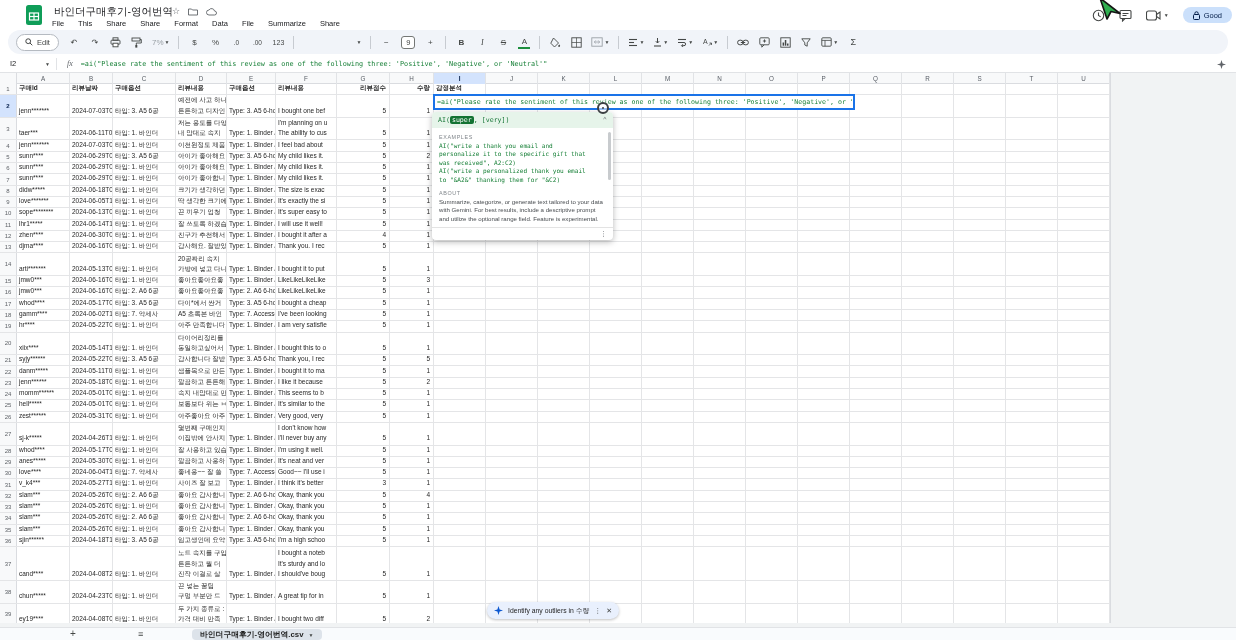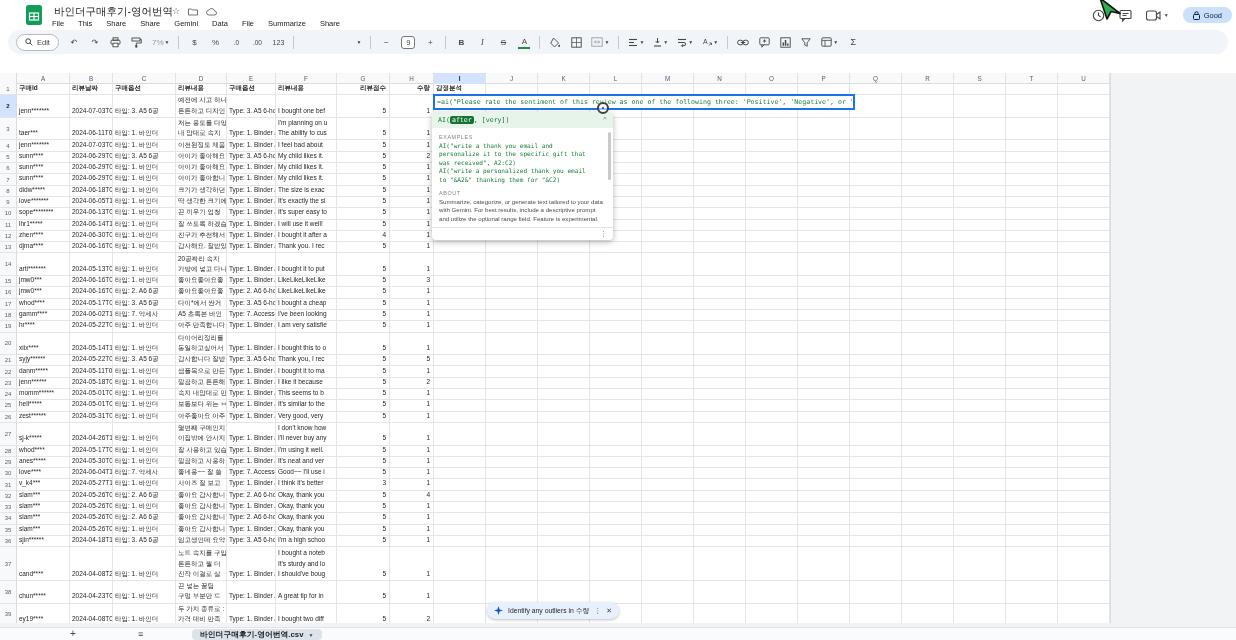--- a/index.html
+++ b/index.html
@@ -103,21 +103,21 @@
     </svg>
     <svg class="title-ico" style="left:206px; top:8px;" width="11" height="8" viewBox="0 0 11 8">
       <path d="M3 7 a2.5 2.5 0 0 1 0-5 a3 3 0 0 1 5.5 1 a2 2 0 0 1 0 4 z" fill="none" stroke="#5f6368" stroke-width="0.9"></path>
     </svg>
 
     <div class="menu-row">
         <span class="menu-item">File</span>
         <span class="menu-item">This</span>
         <span class="menu-item">Share</span>
         <span class="menu-item">Share</span>
-        <span class="menu-item">Gemini</span>
+        <span class="menu-item">Format</span>
         <span class="menu-item">Data</span>
         <span class="menu-item">File</span>
         <span class="menu-item">Summarize</span>
         <span class="menu-item">Share</span>
       </div>
 
     <div class="tb-right">
       <svg width="13" height="13" viewBox="0 0 13 13">
         <circle cx="6.5" cy="6.5" r="5.2" fill="none" stroke="#444746" stroke-width="1.1"></circle>
         <path d="M6.5 3.5 v3 l2.2 1.4" fill="none" stroke="#444746" stroke-width="1.1"></path>
@@ -279,20 +279,34 @@
       <svg width="11" height="10" viewBox="0 0 11 10">
         <rect x="0.8" y="0.8" width="9.4" height="8.4" rx="1" fill="none" stroke="#444746" stroke-width="0.9"></rect>
         <line x1="0.8" y1="3.4" x2="10.2" y2="3.4" stroke="#444746" stroke-width="0.8"></line>
         <line x1="4" y1="3.4" x2="4" y2="9.2" stroke="#444746" stroke-width="0.8"></line>
       </svg>
       <span class="caret">▼</span>
     </span>
     <span class="tbi" style="font-size:9px;">Σ</span>
   </div>
 
+  <div class="fbar">
+    <div class="name-box">
+      <span>I2</span>
+        <span class="caret">▼</span>
+    </div>
+    <div class="fbar-div"></div>
+    <span class="fx">fx</span>
+    <div class="fbar-formula">=ai("Please rate the sentiment of this review as one of the following three: 'Positive', 'Negative', or 'Neutral'"</div>
+    <span class="fbar-sparkle">
+      <svg width="9" height="9" viewBox="0 0 10 10">
+          <path d="M5 0 L6.2 3.8 L10 5 L6.2 6.2 L5 10 L3.8 6.2 L0 5 L3.8 3.8 Z" fill="#5f6368"></path>
+        </svg>
+    </span>
+  </div>
 
   <div class="grid-wrap">
     <div class="col-headers">
       <div class="corner"></div>
     <div class="col-h" style="left: 17px; width: 53px;">A</div>
         <div class="col-h" style="left: 70px; width: 43px;">B</div>
         <div class="col-h" style="left: 113px; width: 63px;">C</div>
         <div class="col-h" style="left: 176px; width: 51px;">D</div>
         <div class="col-h" style="left: 227px; width: 49px;">E</div>
         <div class="col-h" style="left: 276px; width: 61px;">F</div>
@@ -1419,21 +1433,21 @@
   </div>
 
   <div class="editor">
     <span class="editor-text">=ai("Please rate the sentiment of this review as one of the following three: 'Positive', 'Negative', or 'Neutral'"</span>
   </div>
   <div class="click-ring"></div>
 
   <div class="ai-pop">
     <div class="ai-head">
       <span>AI(</span>
-        <span class="ai-arg">after</span>
+        <span class="ai-arg">super</span>
         <span>, [very])</span>
       <span class="ai-chevron">⌃</span>
     </div>
     <div class="ai-body">
       <div class="ai-label">EXAMPLES</div>
       <div id="ai-examples">
           <div class="ai-ex">AI("write a thank you email and</div>
           <div class="ai-ex">personalize it to the specific gift that</div>
           <div class="ai-ex">was received", A2:C2)</div>
           <div class="ai-ex">AI("write a personalized thank you email</div>

